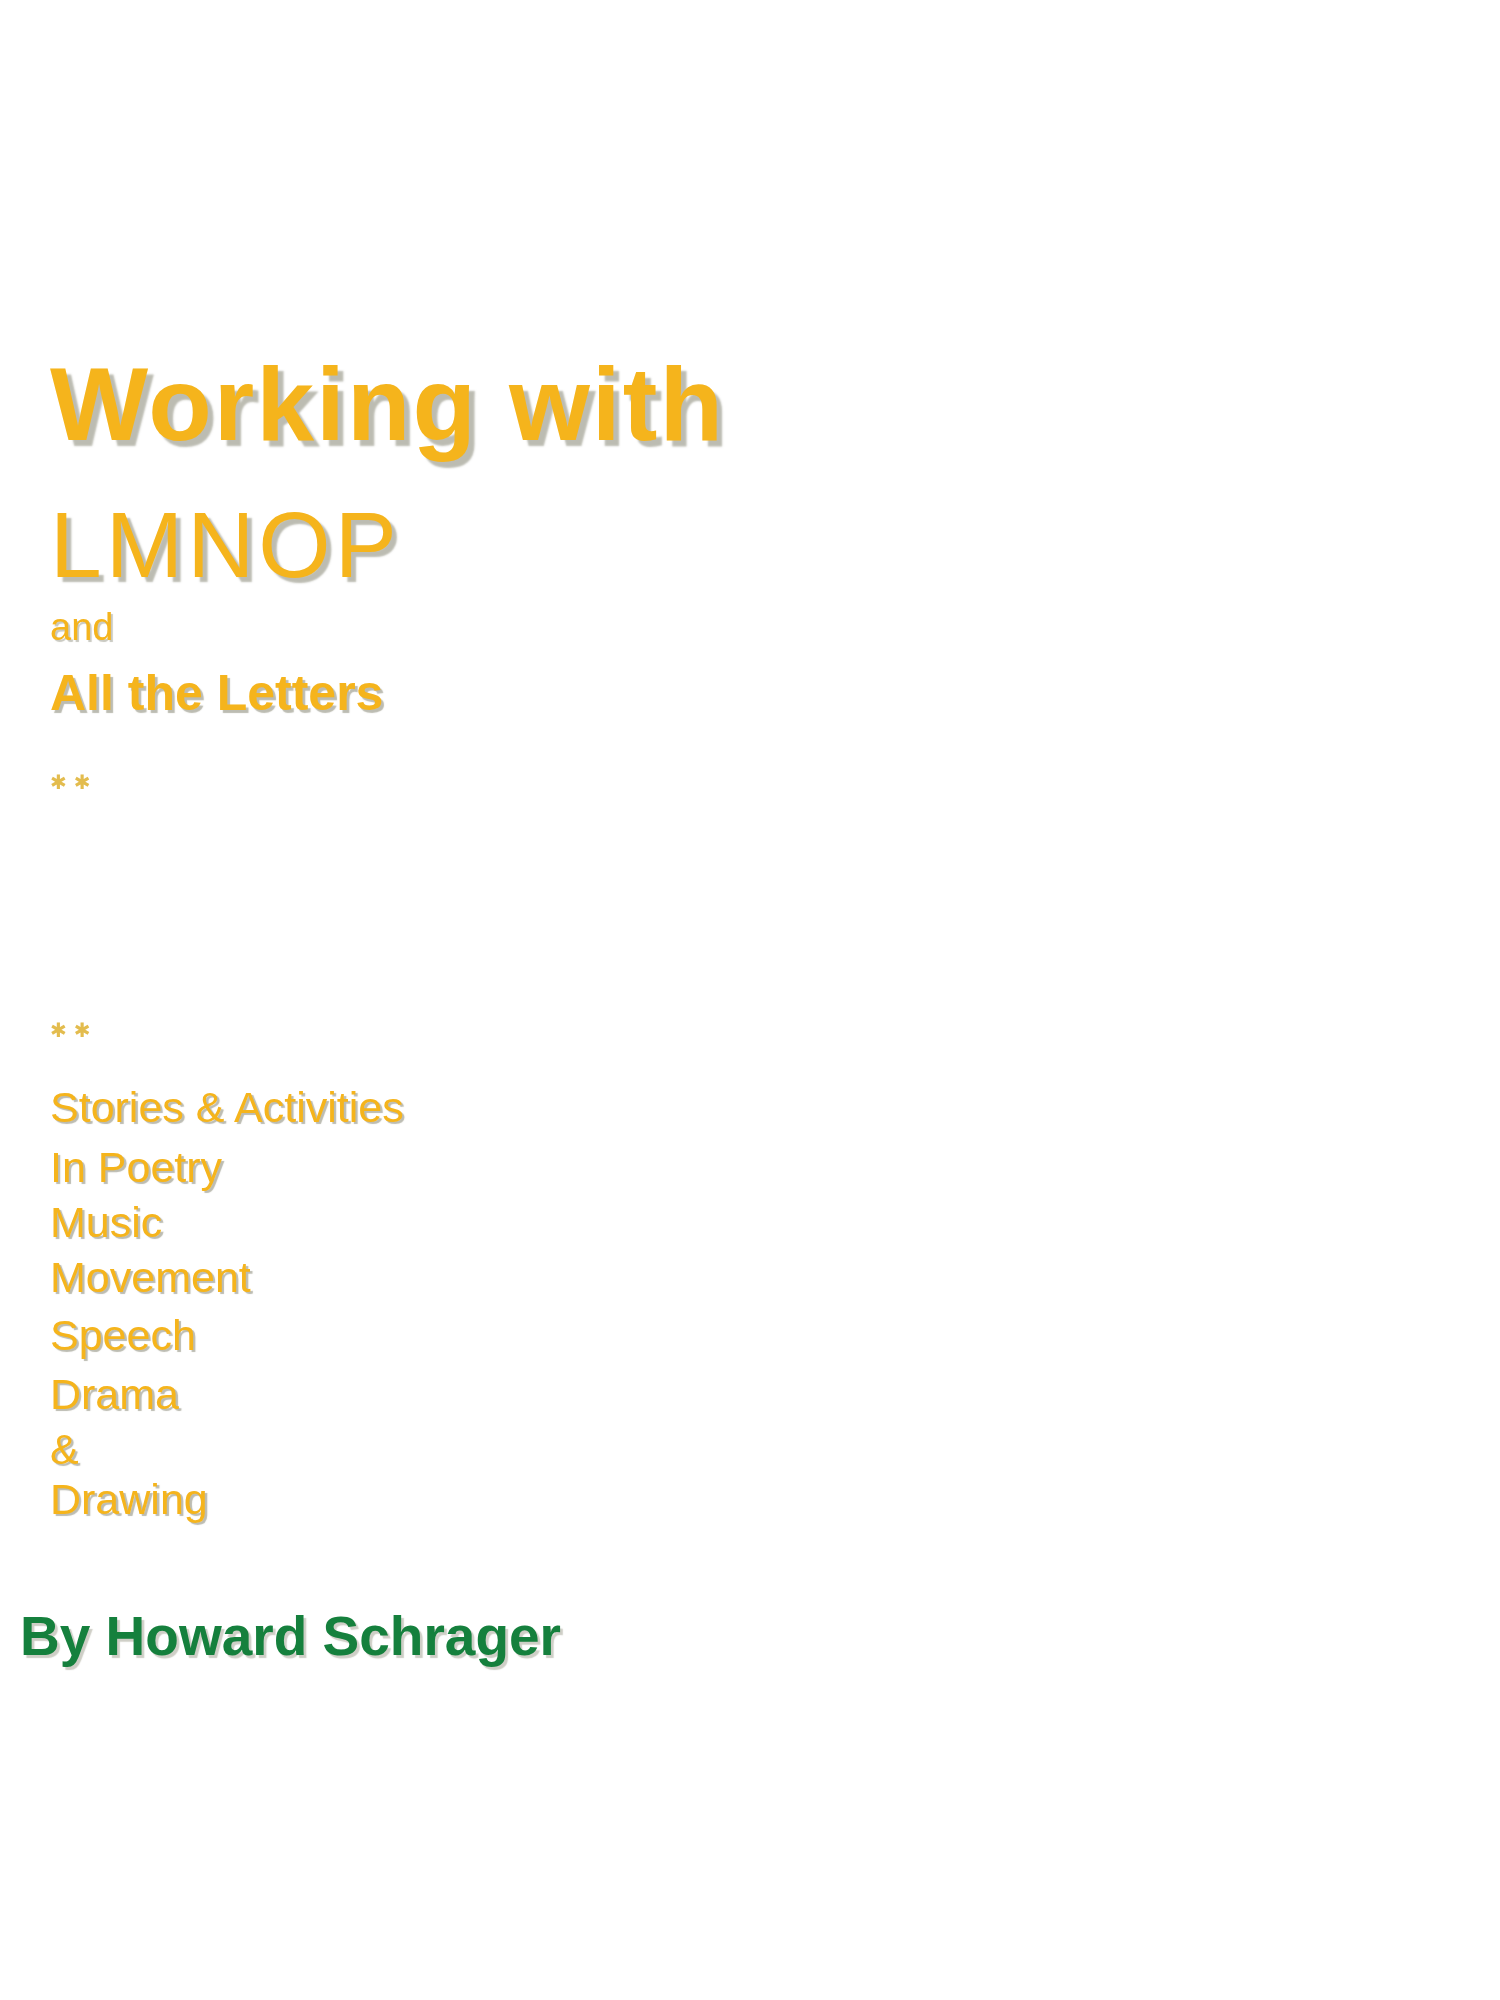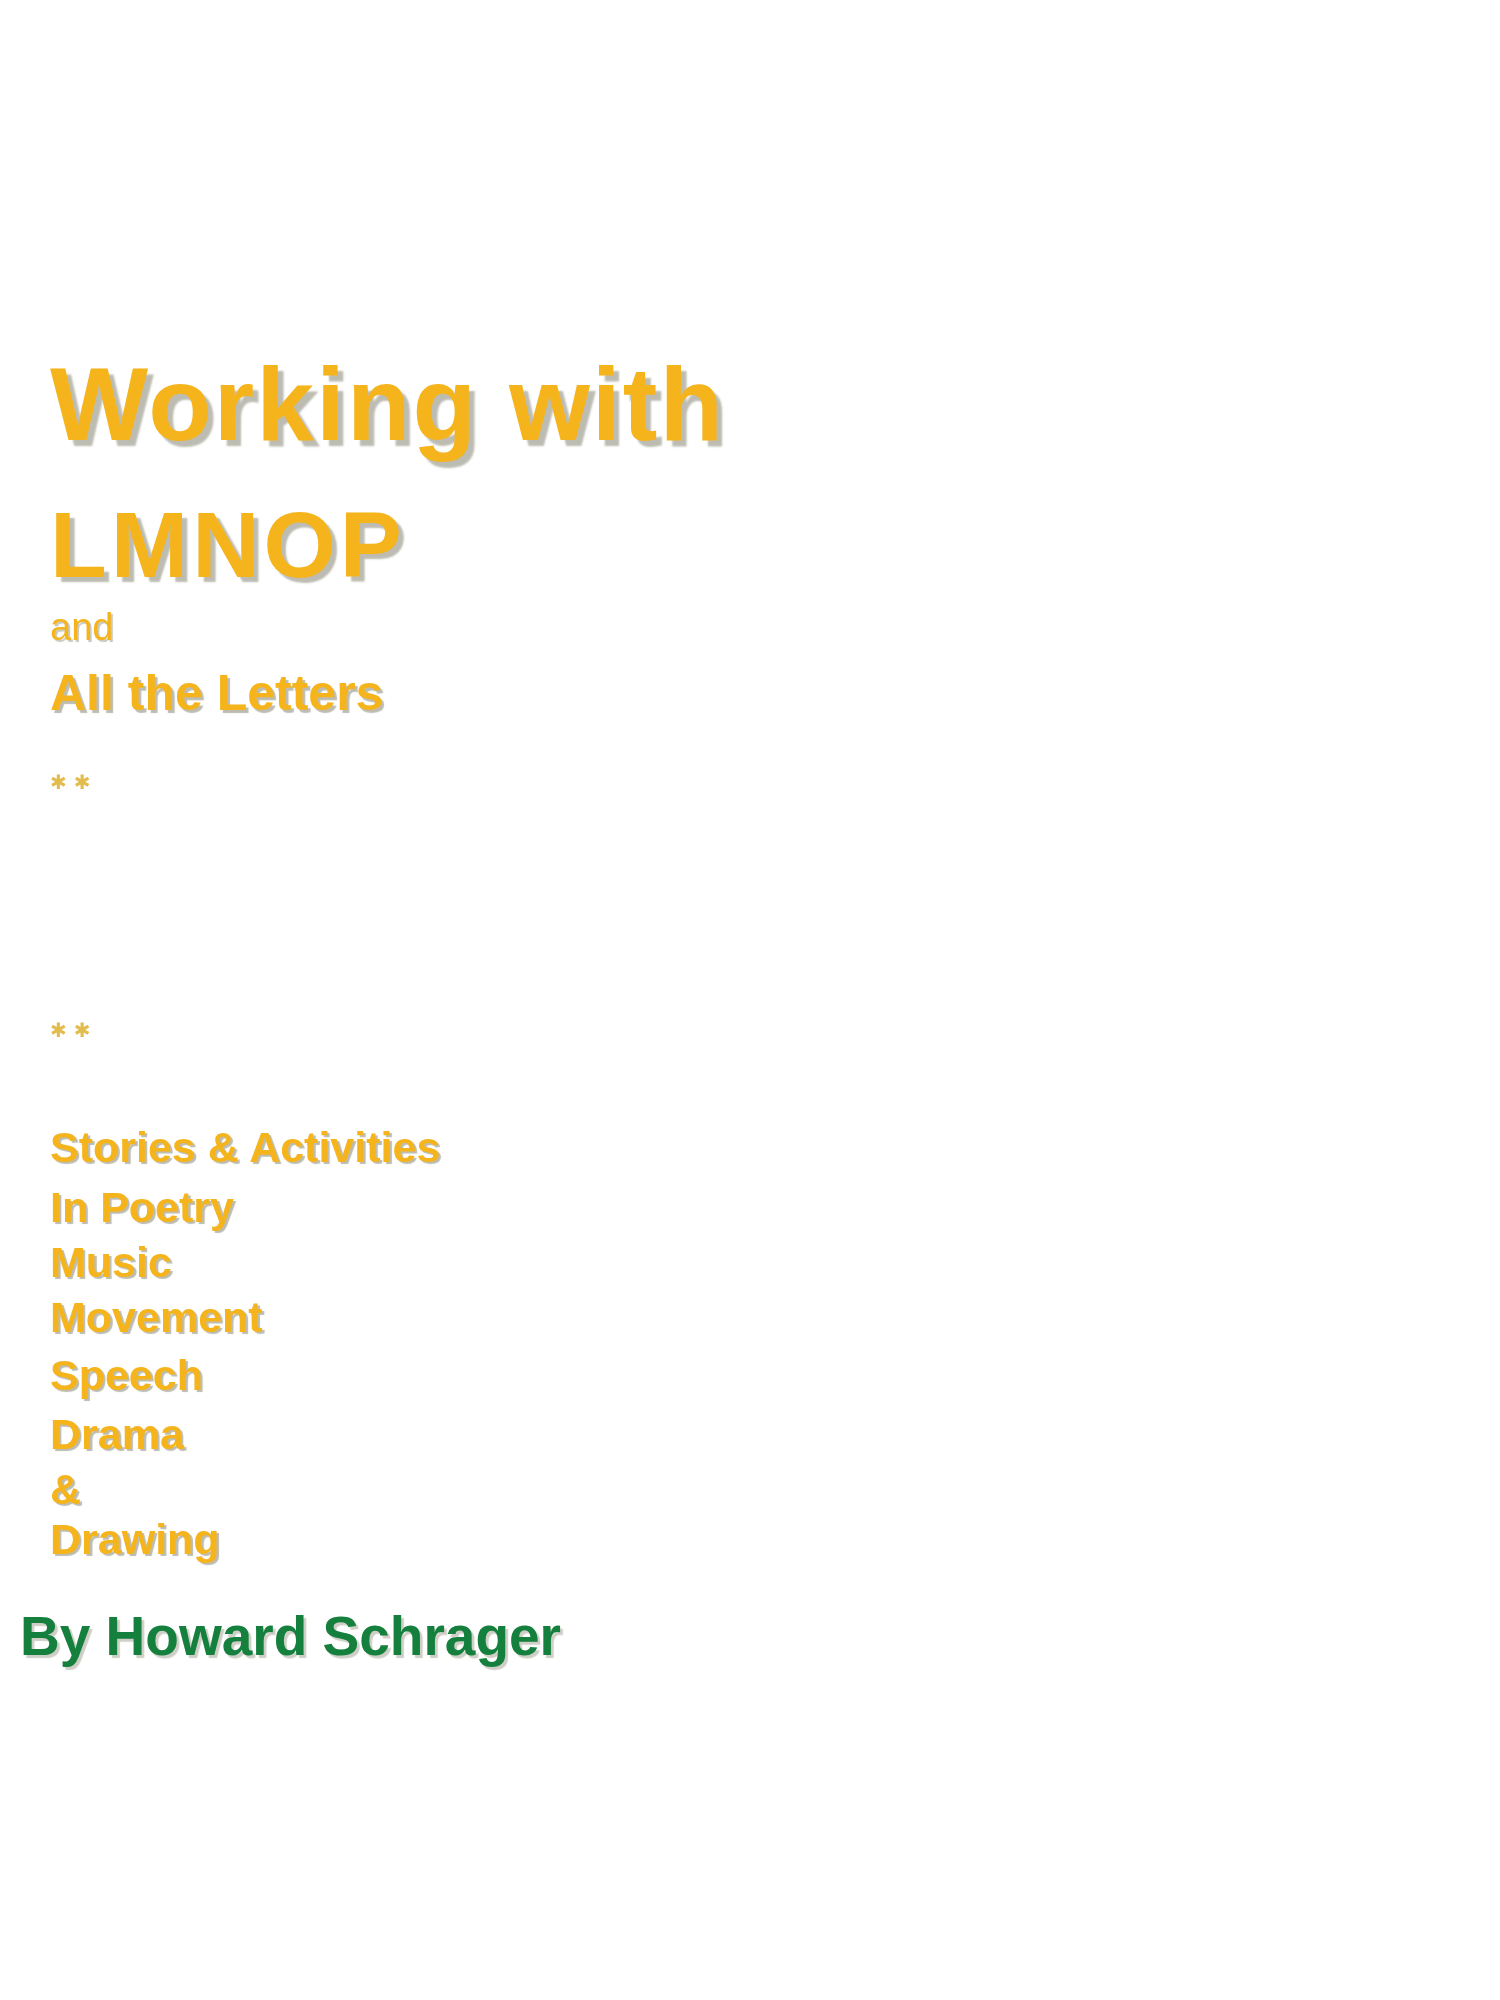--- a/index.html
+++ b/index.html
@@ -29,21 +29,21 @@
 
   .title-1 {
     top: 352px;
     font-size: 104px;
     font-weight: 700;
     letter-spacing: 2px;
   }
   .title-2 {
     top: 499px;
     font-size: 93px;
-    font-weight: 700;
+    font-weight: 400;
     letter-spacing: 4px;
   }
   .and-word {
     top: 608px;
     font-size: 38px;
     font-weight: 400;
     text-shadow: 0.05em 0.05em 0.02em rgba(165,165,152,0.6);
   }
   .letters-line {
     top: 668px;
@@ -71,22 +71,21 @@
     margin-right: 22px;
     text-shadow: 0.05em 0.05em 0.02em rgba(165,165,152,0.6);
   }
   .manual-line {
     top: 913px;
     font-size: 57px;
     font-weight: 700;
   }
   .stack-item {
     font-size: 43px;
-    font-weight: 700;
-    margin-top: 40px;
+    font-weight: 400;
   }
   .stack-0 { top: 1086px; }
   .stack-1 { top: 1146px; }
   .stack-2 { top: 1201px; }
   .stack-3 { top: 1256px; }
   .stack-4 { top: 1314px; }
   .stack-5 { top: 1373px; }
   .stack-6 { top: 1428px; }
   .stack-7 { top: 1478px; }
 

